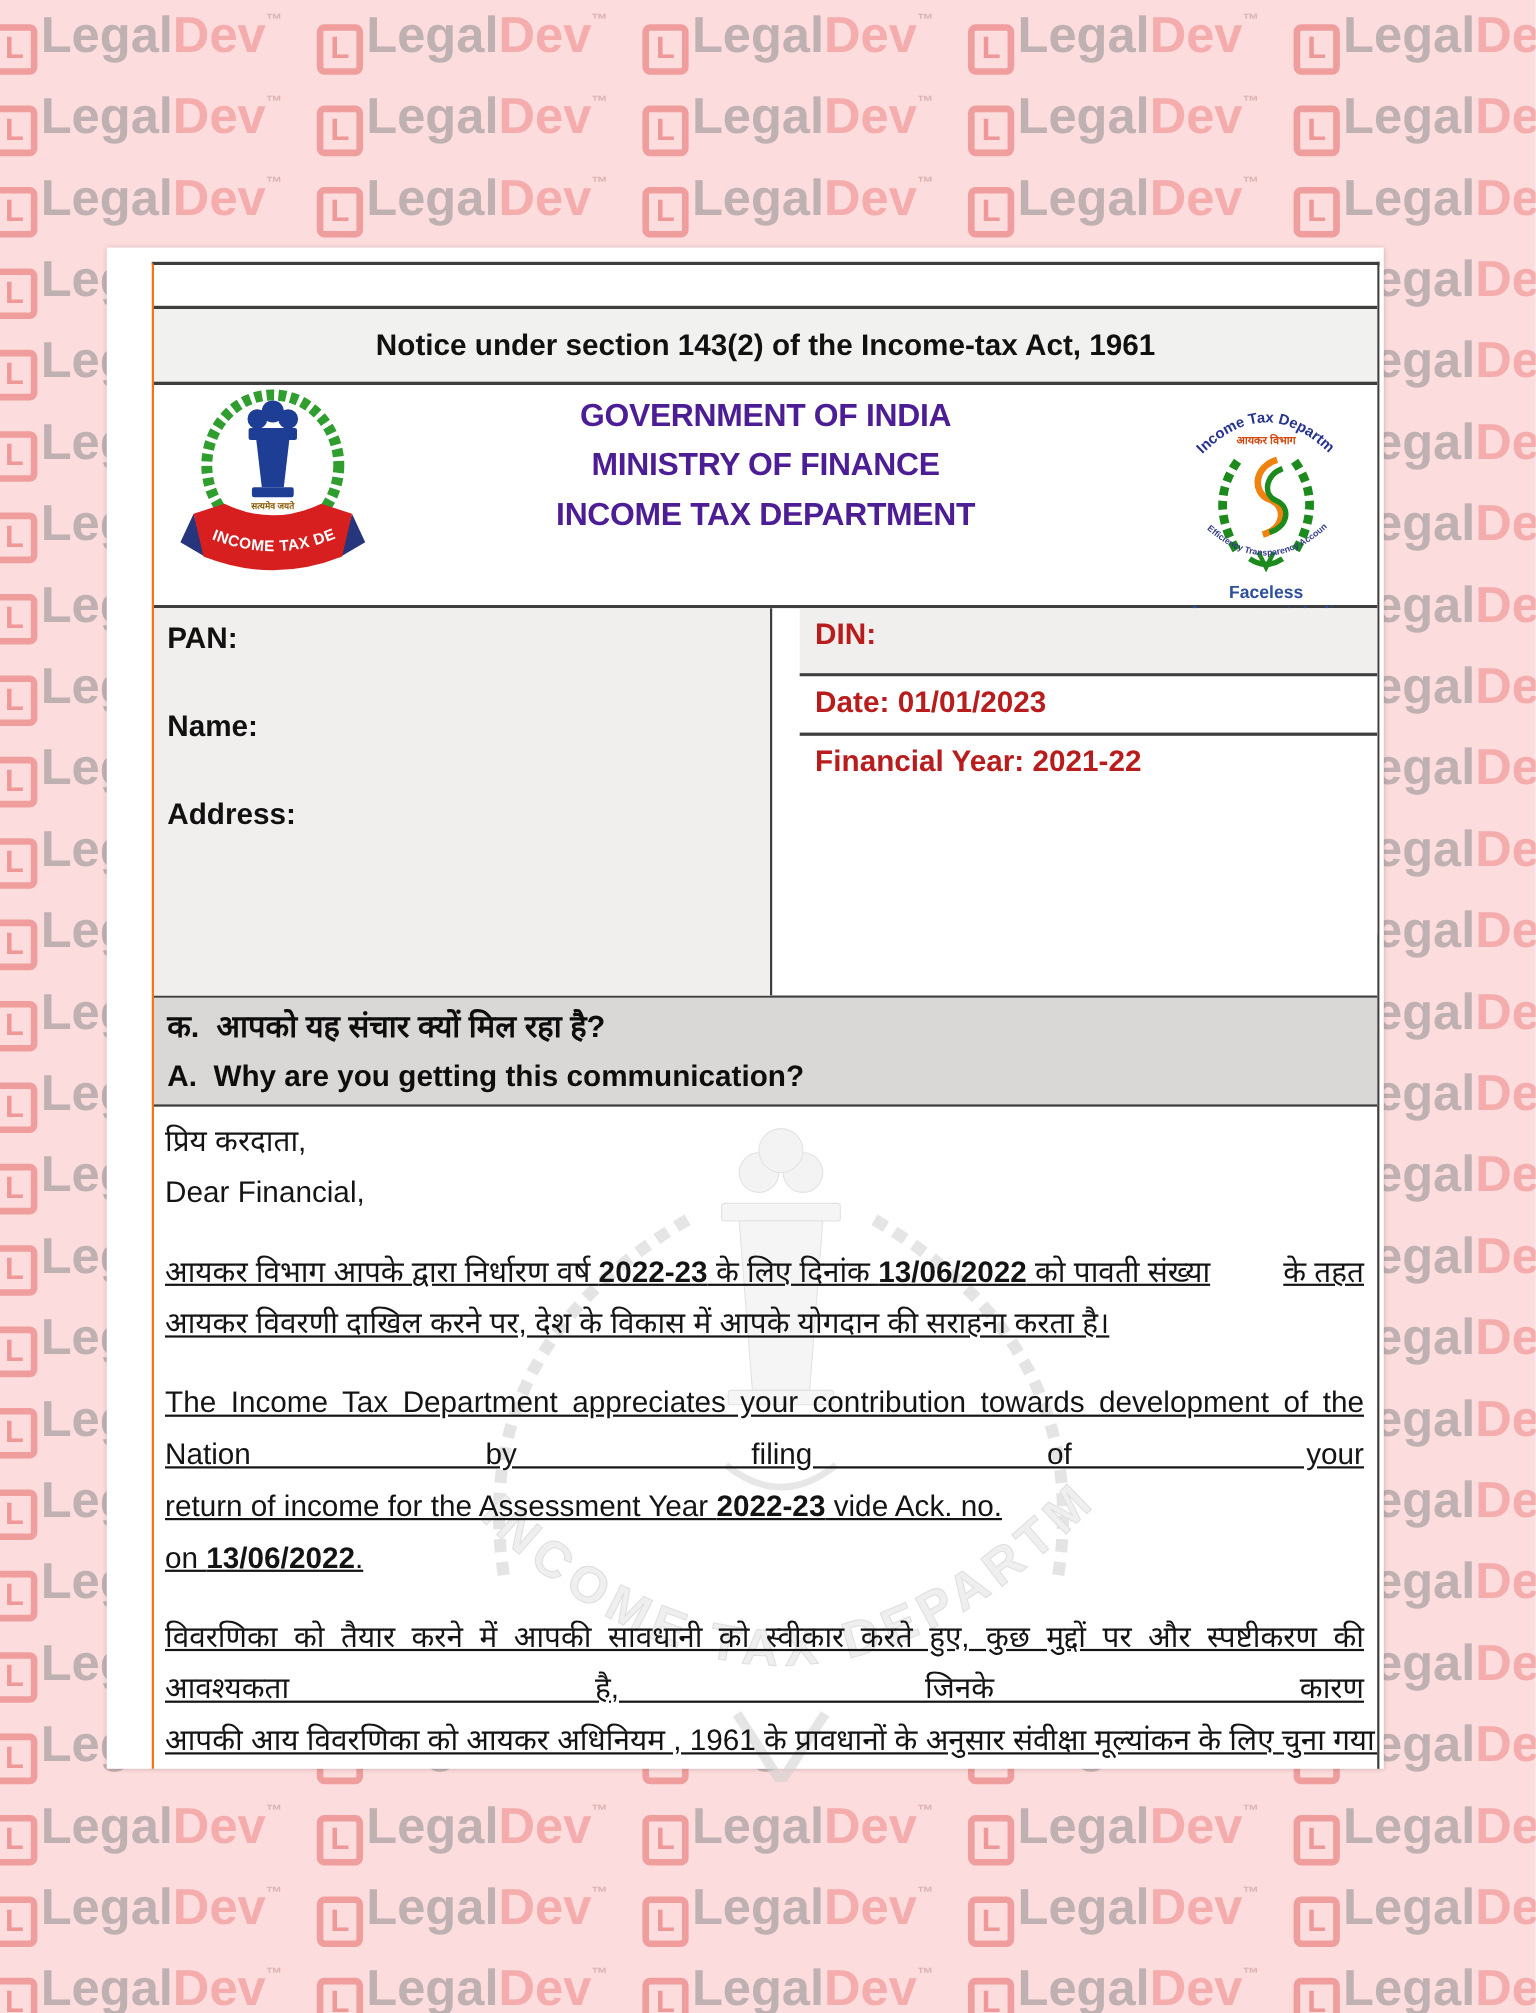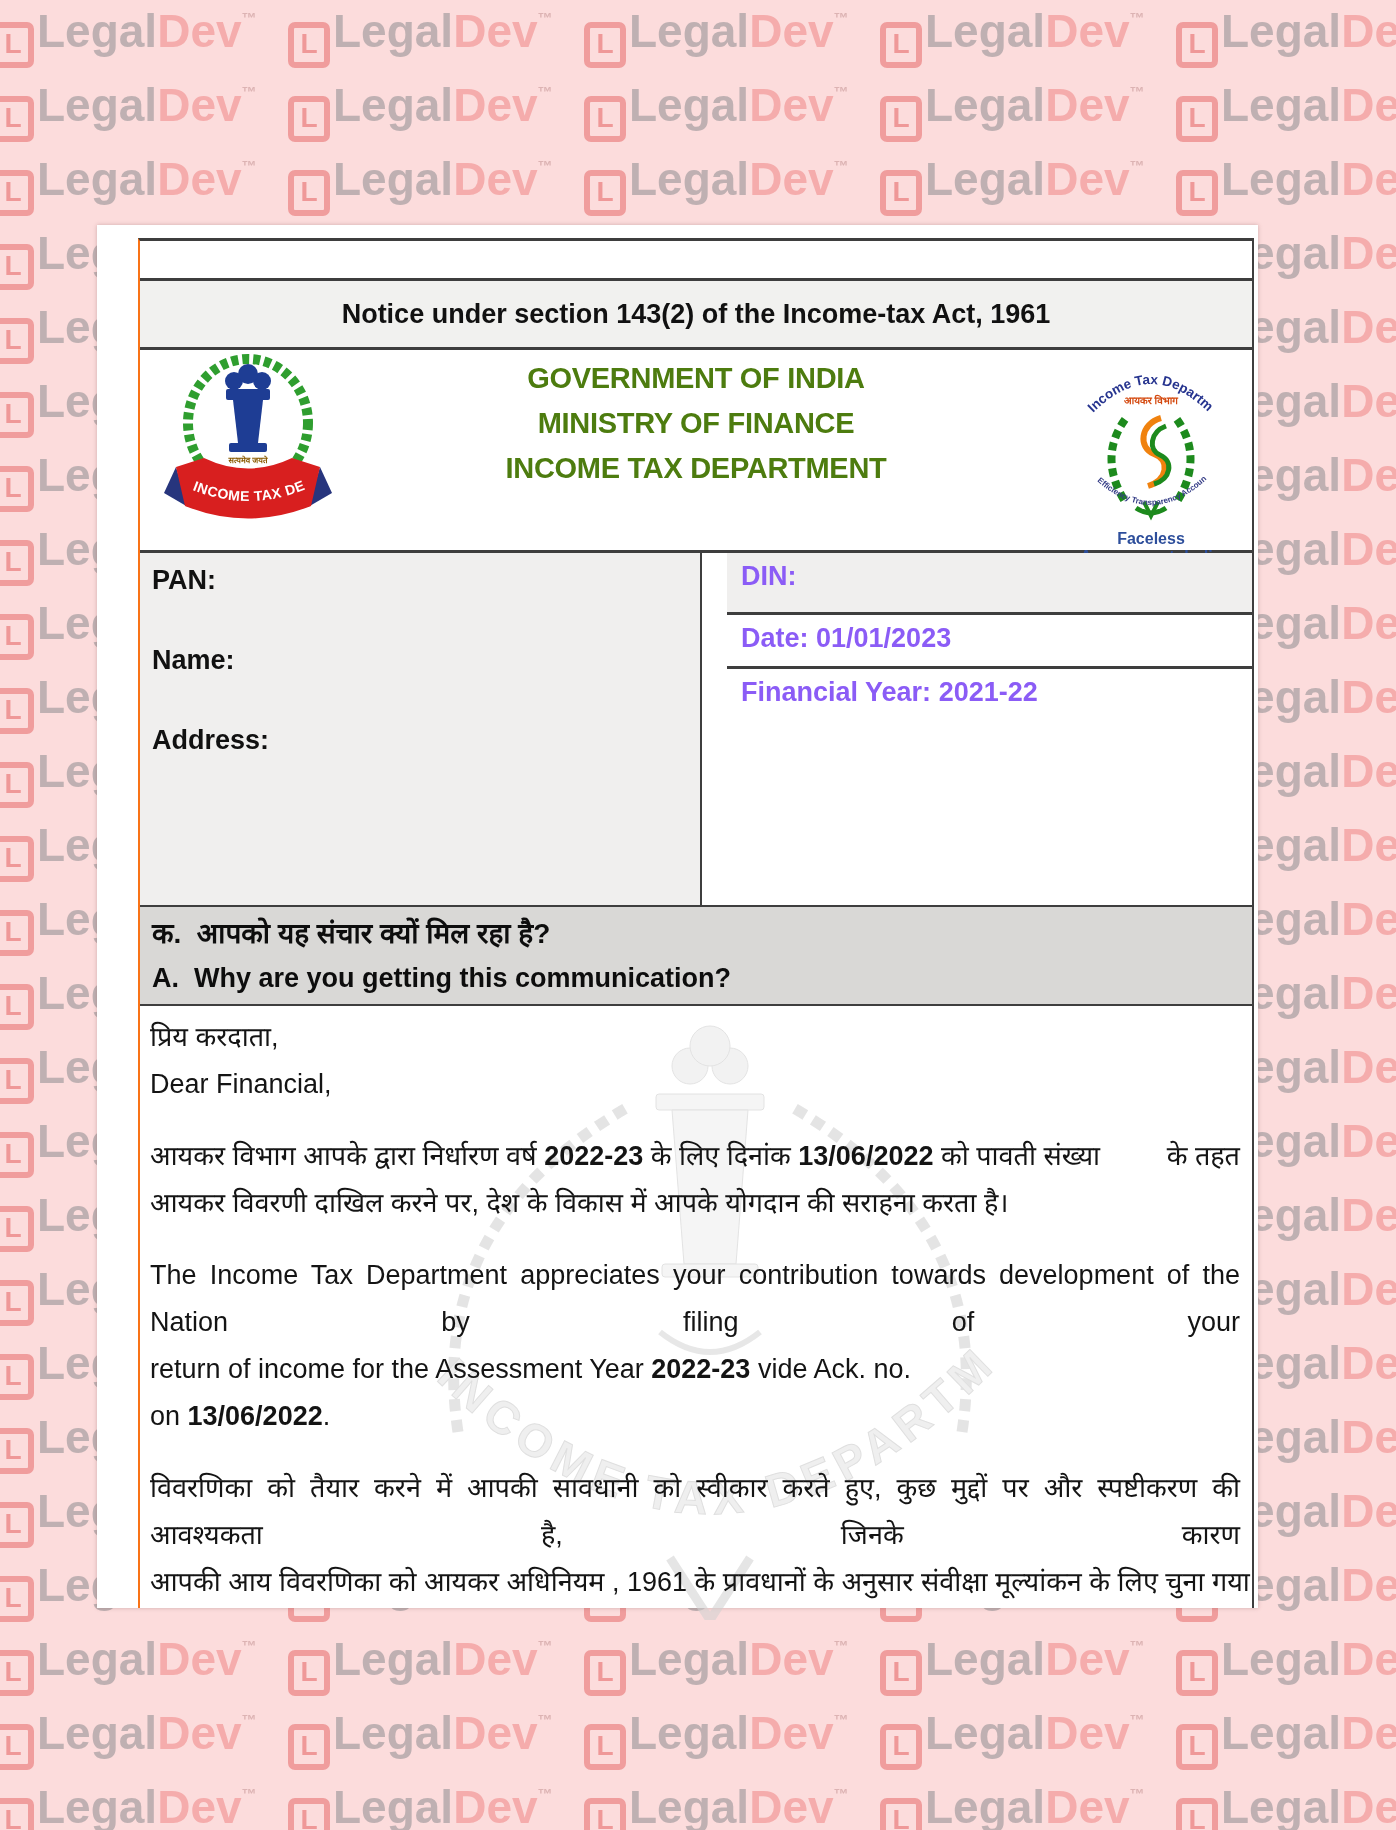--- a/index.html
+++ b/index.html
@@ -30,54 +30,54 @@
   .hr3{border-bottom:3px solid #3e3e3e;}
   .hr2{border-bottom:2px solid #3e3e3e;}
   #row-empty{height:37px;background:#fff;}
   #title-bar{
     height:66px;background:#f1f1ef;text-align:center;
     font-weight:bold;font-size:27px;line-height:66px;color:#111;
   }
   
   #header-sec{position:relative;height:200px;background:#fff;}
   #gov-lines{position:absolute;left:0;right:0;top:6px;text-align:center;
-    font-weight:bold;font-size:29px;line-height:45px;color:#4d7c0f;letter-spacing:-.3px;}
+    font-weight:bold;font-size:29px;line-height:45px;color:#4c1d95;letter-spacing:-.3px;}
   #left-emblem{position:absolute;left:22px;top:1px;}
   #right-logo-wrap{position:absolute;right:16px;top:2px;width:170px;text-align:center;}
   #right-logo-caption{font-size:16px;font-weight:600;color:#2d4e9b;margin-top:2px;}
   
   #info-table{position:relative;height:352px;background:#fff;}
   #pan-cell{
     position:absolute;left:0;top:0;width:562px;height:100%;
     background:#f0efee;border-right:2px solid #3e3e3e;box-sizing:border-box;
   }
   .pan-label{position:absolute;left:12px;font-weight:bold;font-size:27px;color:#111;}
   #right-col{position:absolute;left:587px;right:0;top:0;height:100%;}
-  .rrow{box-sizing:border-box;padding:8px 0 0 14px;font-weight:bold;font-size:27px;color:#8b5cf6;}
+  .rrow{box-sizing:border-box;padding:8px 0 0 14px;font-weight:bold;font-size:27px;color:#b91c1c;}
   .rrow .lbl,.rrow .val{white-space:pre;}
   #row-din{height:62px;background:#f0efee;border-bottom:3px solid #3e3e3e;}
   #row-date{height:54px;background:#fff;border-bottom:3px solid #3e3e3e;}
   #row-ay{height:50px;background:#f0efee;border-bottom:3px solid #3e3e3e;}
   #row-fy{height:180px;background:#fff;}
   
   #section-bar{
     height:93px;background:#d9d8d6;padding:4px 0 0 12px;box-sizing:content-box;
   }
   .sec-line{font-weight:bold;line-height:45px;color:#0d0d0d;white-space:pre-wrap;}
   #sec-hi{font-size:28px;}
   #sec-en{font-size:27px;}
   
   #body-sec{position:relative;height:606px;overflow:hidden;padding:8px 12px 0 10px;}
   #body-inner{position:relative;z-index:2;font-size:27px;color:#141414;}
   .bline{line-height:47px;}
   .para{margin-top:25px;}
   .para:last-child{margin-top:13px;}
   .line{line-height:47px;}
   .line.fx{display:flex;}
-  .seg{white-space:pre;}
+  .seg{white-space:pre;text-decoration:underline;}
   .line.jl{text-align:justify;text-align-last:justify;}
   .line.jl .seg{white-space:normal;}
   .gapflex{flex:1;}
   .gappx{display:inline-block;}
   .b{font-weight:bold;}
   
   #emblem-wm{position:absolute;left:190px;top:-4px;z-index:1;opacity:.55;}
 </style>
 </head>
 <body>

